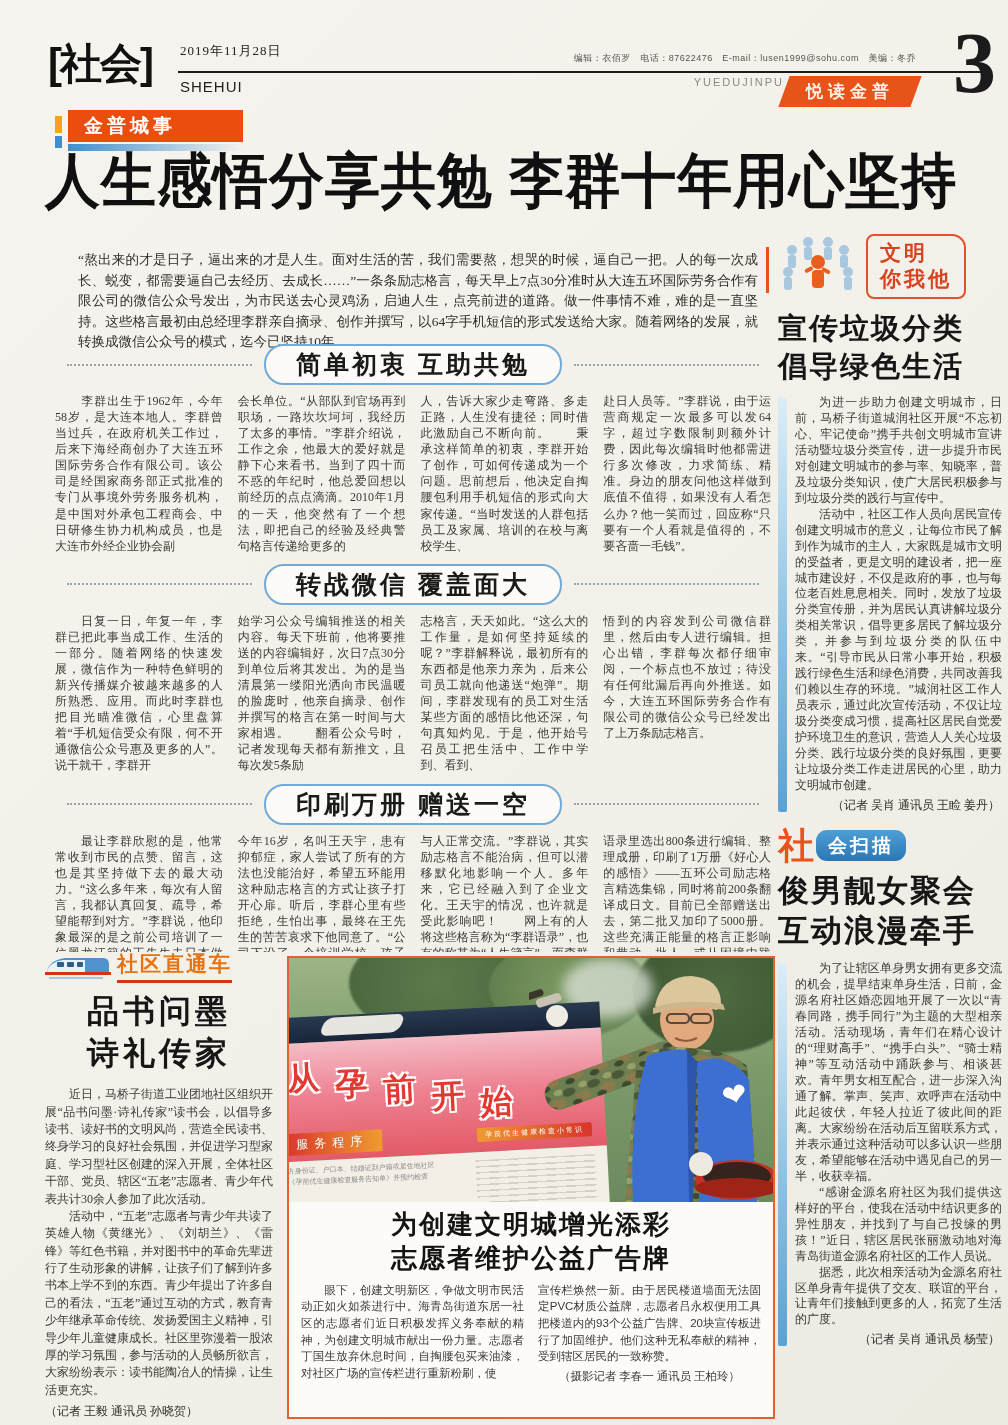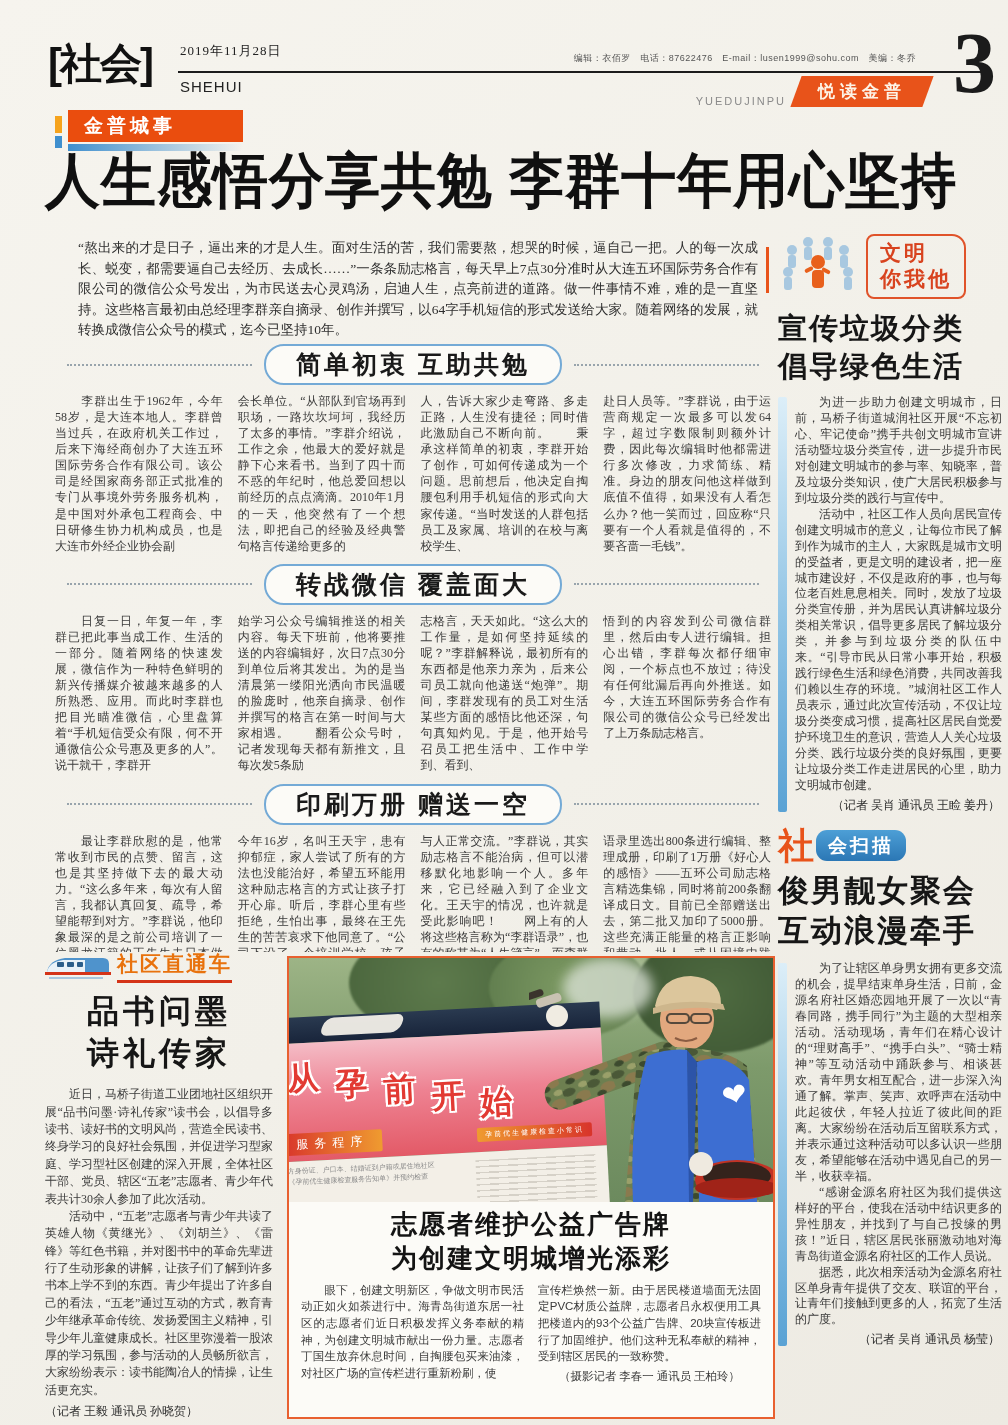--- a/index.html
+++ b/index.html
@@ -8,41 +8,41 @@
     font-family:"Liberation Serif","DejaVu Serif",serif;color:#333;}
 
   
   .hdr{position:absolute;top:34px;left:48px;right:12px;height:78px;}
   .sec-label{position:absolute;left:0;top:2px;font-size:42px;font-weight:900;color:#111;
     font-family:"Liberation Sans","DejaVu Sans",sans-serif;letter-spacing:-2px;}
   .hdr-date{position:absolute;left:132px;top:8px;font-size:13px;color:#222;letter-spacing:1px;}
   .hdr-rule{position:absolute;left:130px;top:37px;width:806px;height:2px;background:#1c1c1c;}
   .hdr-en{position:absolute;left:132px;top:44px;font-size:15px;color:#222;letter-spacing:1px;font-family:"Liberation Sans",sans-serif;}
   .hdr-contact{position:absolute;right:80px;top:18px;font-size:9px;color:#555;letter-spacing:.5px;font-family:"Liberation Sans",sans-serif;}
-  .masthead{position:absolute;right:68px;top:42px;display:flex;align-items:flex-end;gap:10px;}
+  .masthead{position:absolute;right:80px;top:42px;display:flex;align-items:flex-start;}
   .masthead-en{font-size:11px;color:#8a8a8a;letter-spacing:2px;font-family:"Liberation Sans",sans-serif;}
   .masthead-band{background:#e8531a;transform:skewX(-20deg);padding:4px 22px;}
   .masthead-band span{display:inline-block;transform:skewX(20deg);color:#fdf3e6;font-size:17px;letter-spacing:5px;font-weight:bold;}
   .pageno{position:absolute;right:0px;top:-14px;font-size:86px;font-weight:bold;color:#1b1b1b;line-height:1;}
 
   
   .citybadge{position:absolute;left:55px;top:110px;display:flex;align-items:center;}
   .cb-marks{display:flex;flex-direction:column;gap:3px;margin-right:6px;margin-top:2px;}
   .cb-marks .m1{width:7px;height:17px;background:#f6a31c;}
   .cb-marks .m2{width:7px;height:12px;background:#3f8fce;}
   .cb-main{display:flex;flex-direction:column;}
   .cb-label{background:#ea4d0e;color:#fff;font-size:19px;font-weight:bold;letter-spacing:4px;
     padding:3px 16px;font-family:"Liberation Sans",sans-serif;}
   .cb-strip{height:7px;width:175px;margin-top:2px;background:linear-gradient(90deg,#3f8fce,#9fccе8 60%,rgba(63,143,206,0));
     background:linear-gradient(90deg,#3f8fce,rgba(63,143,206,0));}
 
   
   .headline{position:absolute;left:45px;top:142px;width:948px;font-size:55px;font-weight:900;color:#101010;
     font-family:"Liberation Sans","DejaVu Sans",sans-serif;letter-spacing:1px;white-space:nowrap;transform:scaleY(1.08);transform-origin:top left;}
-  .lead{position:absolute;left:78px;top:238px;width:680px;font-size:13.5px;line-height:1.52;text-align:justify;color:#2e2e2e;}
+  .lead{position:absolute;left:78px;top:250px;width:680px;font-size:13.5px;line-height:1.52;text-align:justify;color:#2e2e2e;}
   .lead-rule{position:absolute;left:766px;top:247px;width:3px;height:46px;background:#e8531a;}
 
   
   .main{position:absolute;left:55px;top:340px;width:716px;height:612px;overflow:hidden;}
   .sec-head{display:flex;align-items:center;margin:4px 0 8px 0;}
   .sec-head:before,.sec-head:after{content:"";flex:1;border-top:2px dotted #98a4ac;margin:0 12px;}
   .sec-head .shbox{border:2px solid #74aad6;border-radius:20px;padding:2px 30px;background:#fcfbf7;
     font-size:25px;font-weight:bold;color:#1a1a1a;letter-spacing:3px;font-family:"Liberation Sans",sans-serif;white-space:nowrap;}
   .cols{display:flex;gap:15px;margin-bottom:10px;}
   .col{flex:1;font-size:12px;line-height:1.34;text-align:justify;color:#3a3a3a;}
@@ -324,22 +324,22 @@
         <text x="196" y="150" font-size="30" fill="#ffffff" font-family="sans-serif" transform="rotate(-14 196 150)">❤</text>
 
         <ellipse cx="208" cy="222" rx="42" ry="20" fill="#c23325"></ellipse>
         <ellipse cx="208" cy="218" rx="34" ry="14" fill="#35231c"></ellipse>
         <ellipse cx="208" cy="230" rx="42" ry="10" fill="#a02318"></ellipse>
         <circle cx="172" cy="206" r="12" fill="#efeae0"></circle>
       </svg>
     </div>
 
     <div class="ptitle">
+      <div>为创建文明城增光添彩</div>
       <div>志愿者维护公益广告牌</div>
-      <div>为创建文明城增光添彩</div>
     </div>
 
     <div class="pcols">
       <div class="pcol">　　眼下，创建文明新区，争做文明市民活动正如火如荼进行中。海青岛街道东居一社区的志愿者们近日积极发挥义务奉献的精神，为创建文明城市献出一份力量。志愿者丁国生放弃休息时间，自掏腰包买来油漆，对社区广场的宣传栏进行重新粉刷，使</div>
       <div class="pcol">
         <span>宣传栏焕然一新。由于居民楼道墙面无法固定PVC材质公益牌，志愿者吕永权便用工具把楼道内的93个公益广告牌、20块宣传板进行了加固维护。他们这种无私奉献的精神，受到辖区居民的一致称赞。</span>
         <span class="pcredit">（摄影记者 李春一 通讯员 王柏玲）</span>
       </div>
     </div>
   </div>

